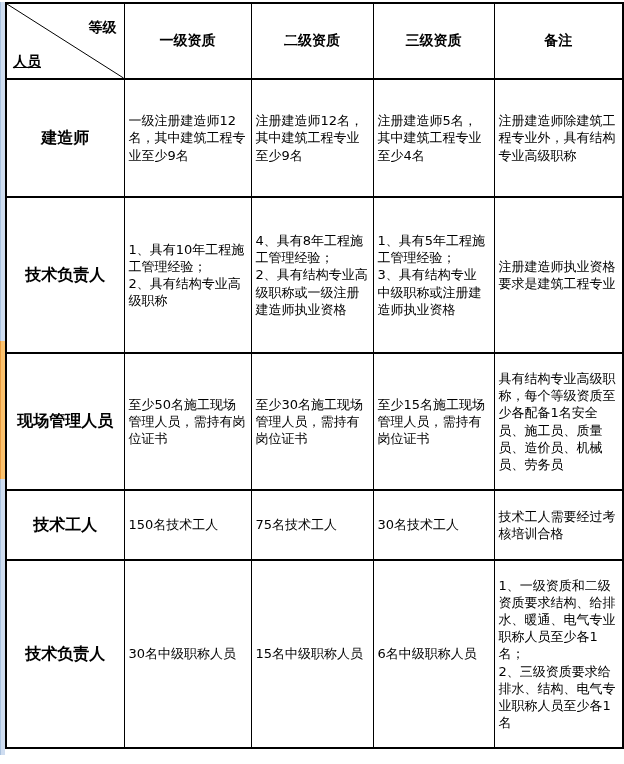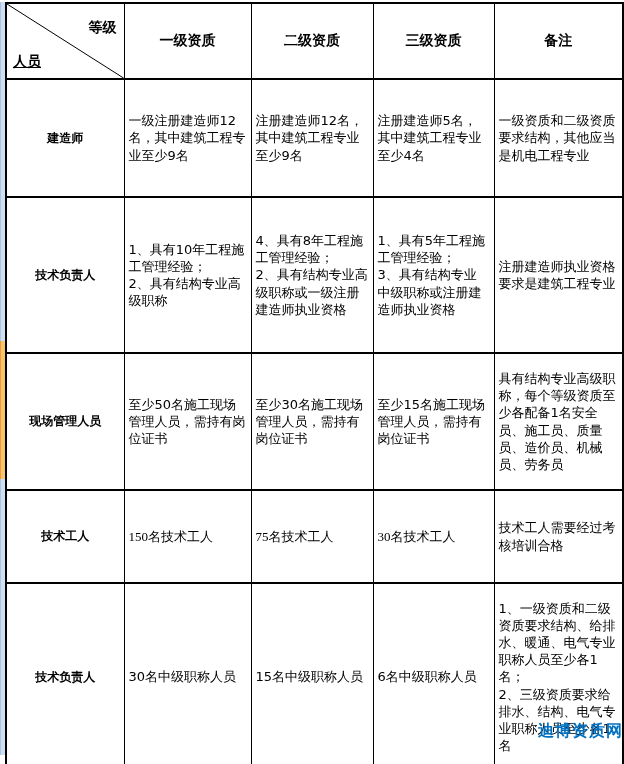--- a/index.html
+++ b/index.html
@@ -34,32 +34,32 @@
     border-top-width:2px; border-bottom-width:2px;
     padding:2px 4px;
     vertical-align:middle;
     box-sizing:border-box;
     overflow:hidden;
   }
   th.col-head {
     font-size:14px; font-weight:bold; text-align:center;
   }
   td.row-head {
-    font-size:12px; font-weight:bold; text-align:center;
+    font-size:16px; font-weight:bold; text-align:center;
   }
   td.cell {
     font-size:13px; line-height:1.32; text-align:left;
     white-space:pre-line;
   }
   
   tr.tr-h  { height:76px; }
   tr.tr-1  { height:118px; }
   tr.tr-2  { height:156px; }
   tr.tr-3  { height:137px; }
-  tr.tr-4  { height:93px;font-family:Liberation Serif, serif; }
+  tr.tr-4  { height:70px; }
   tr.tr-5  { height:188px; }
   
   th.corner { position:relative; padding:0; }
   .corner-svg { position:absolute; left:0; top:0; width:100%; height:100%; }
   .corner-top {
     position:absolute; top:15px; right:7px;
     font-size:14px; font-weight:bold;
   }
   .corner-bottom {
     position:absolute; bottom:7px; left:6px;
@@ -100,21 +100,21 @@
     <th class="col-head">二级资质</th>
     <th class="col-head">三级资质</th>
     <th class="col-head">备注</th>
   </tr>
 
   <tr class="tr-1">
     <td class="row-head">建造师</td>
     <td class="cell">一级注册建造师12名，其中建筑工程专业至少9名</td>
     <td class="cell">注册建造师12名，其中建筑工程专业至少9名</td>
     <td class="cell">注册建造师5名，其中建筑工程专业至少4名</td>
-    <td class="cell">一级资质和二级资质要求结构，其他应当是机电工程专业</td>
+    <td class="cell">注册建造师除建筑工程专业外，具有结构专业高级职称</td>
   </tr>
 
   <tr class="tr-2">
     <td class="row-head">技术负责人</td>
     <td class="cell">1、具有10年工程施工管理经验；
 2、具有结构专业高级职称</td>
     <td class="cell">4、具有8年工程施工管理经验；
 2、具有结构专业高级职称或一级注册建造师执业资格</td>
     <td class="cell">1、具有5年工程施工管理经验；
 3、具有结构专业中级职称或注册建造师执业资格</td>
@@ -142,14 +142,13 @@
     <td class="cell">30名中级职称人员</td>
     <td class="cell">15名中级职称人员</td>
     <td class="cell">6名中级职称人员</td>
     <td class="cell">1、一级资质和二级资质要求结构、给排水、暖通、电气专业职称人员至少各1名；
 2、三级资质要求给排水、结构、电气专业职称人员至少各1名</td>
   </tr>
 </tbody>
   </table>
 
 <div class="watermark" style="color: rgb(0, 112, 192);">
-  <div class="wm-name">迪博资质网</div>
 </div>
 
 </body></html>

